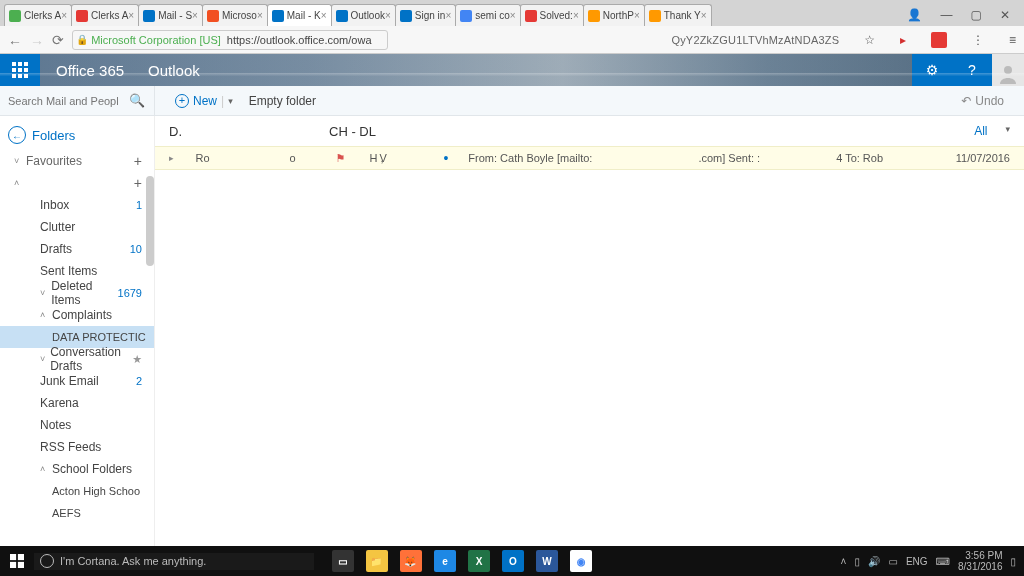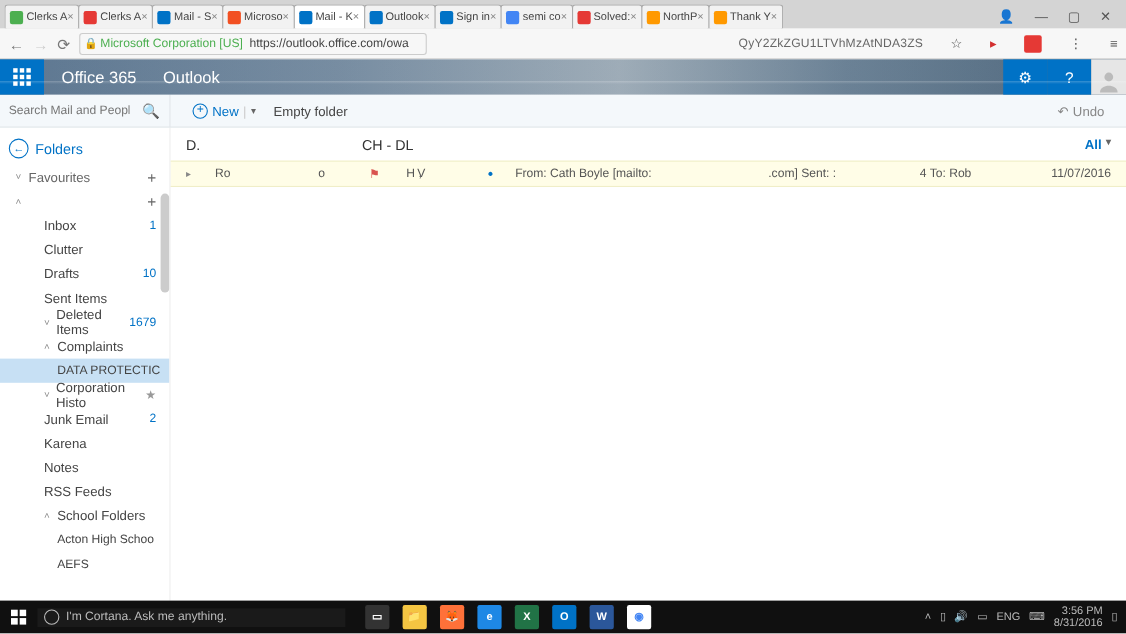--- a/index.html
+++ b/index.html
@@ -61,21 +61,21 @@
 .folder-row.indent2 { padding-left: 52px; font-size: 11px; }
 .chev { font-size: 9px; color: #888; margin-right: 4px; display: inline-block; width: 8px; }
 .plus-right { margin-left: auto; color: #666; font-size: 14px; padding-right: 4px; }
 .star-right { margin-left: auto; color: #999; font-size: 11px; padding-right: 4px; }
 .scroll-thumb { position: absolute; right: 0; top: 60px; width: 8px; height: 90px; background: #ccc; border-radius: 4px; }
 
 .content { flex: 1; display: flex; flex-direction: column; }
 .list-header { height: 30px; display: flex; align-items: center; font-size: 13px; color: #333; padding: 0 14px; }
 .col-d { width: 160px; }
 .col-ch { flex: 1; }
-.col-all { color: #0072c6; font-size: 12px; display: flex; align-items: flex-start; gap: 4px; font-weight: bold; }
+.col-all { color: #0072c6; font-size: 12px; display: flex; align-items: flex-start; gap: 18px; }
 
 .msg-row { height: 24px; background: #fffde7; border-top: 1px solid #f0eec8; border-bottom: 1px solid #f0eec8; display: flex; align-items: center; font-size: 11px; color: #555; padding: 0 14px; white-space: nowrap; overflow: hidden; }
 .msg-row .arrow { color: #888; font-size: 9px; margin-right: 6px; }
 .msg-row .flag { color: #d9534f; margin: 0 8px 0 0; font-size: 11px; }
 .msg-row .dot { color: #0072c6; font-size: 14px; line-height: 1; margin-right: 4px; }
 .msg-row .seg { display: inline-block; padding-left: 16px; }
 .msg-row .date { margin-left: auto; }
 
 
 .taskbar { position: absolute; left: 0; right: 0; bottom: 0; height: 30px; background: #101010; display: flex; align-items: center; color: #bbb; font-size: 11px; }
@@ -267,21 +267,21 @@
           </div>
           <div class="folder-row indent1">
             <span class="chev">˄</span>
             <span>Complaints</span>
           </div>
           <div class="folder-row selected indent2">
             <span>DATA PROTECTIC</span>
           </div>
           <div class="folder-row indent1">
             <span class="chev">˅</span>
-            <span>Corporation Histo</span>
+            <span>Conversation Drafts</span>
             <span class="star-right">★</span>
           </div>
           <div class="folder-row indent1">
             <span>Junk Email</span>
             <span class="count">2</span>
           </div>
           <div class="folder-row indent1">
             <span>Karena</span>
           </div>
           <div class="folder-row indent1">

